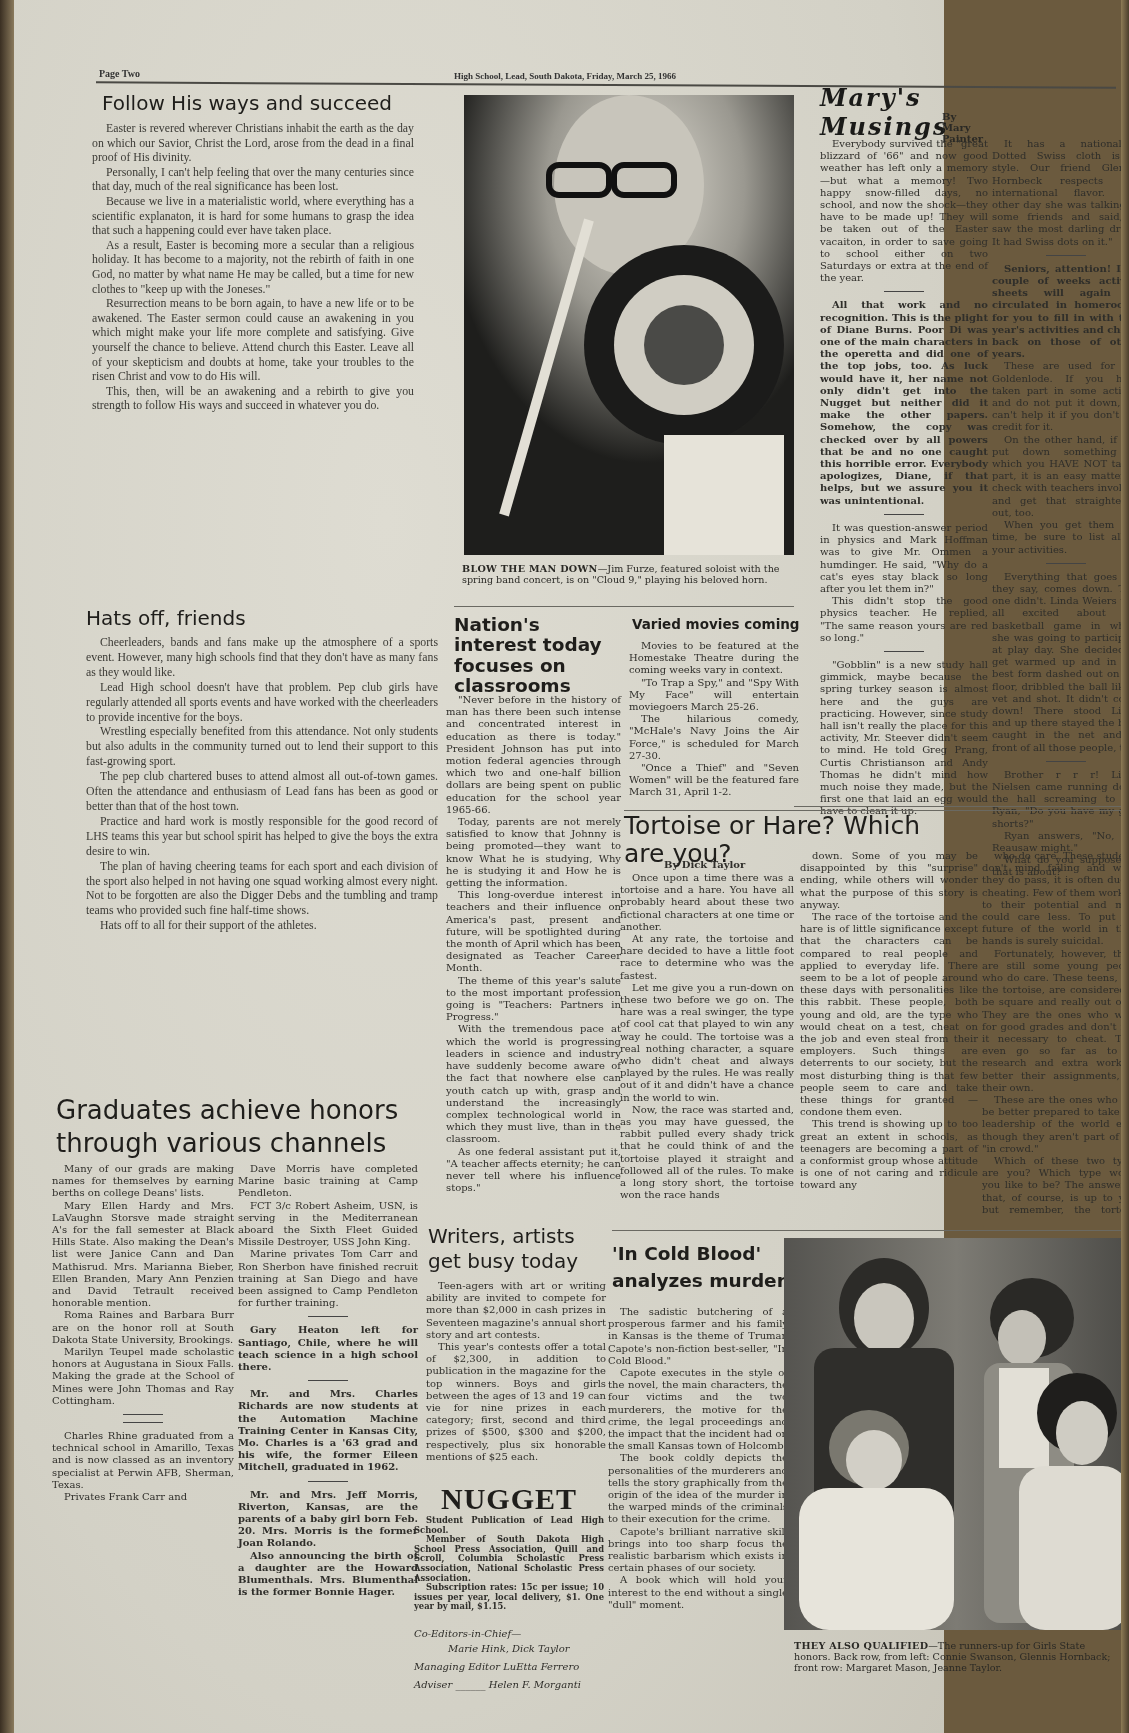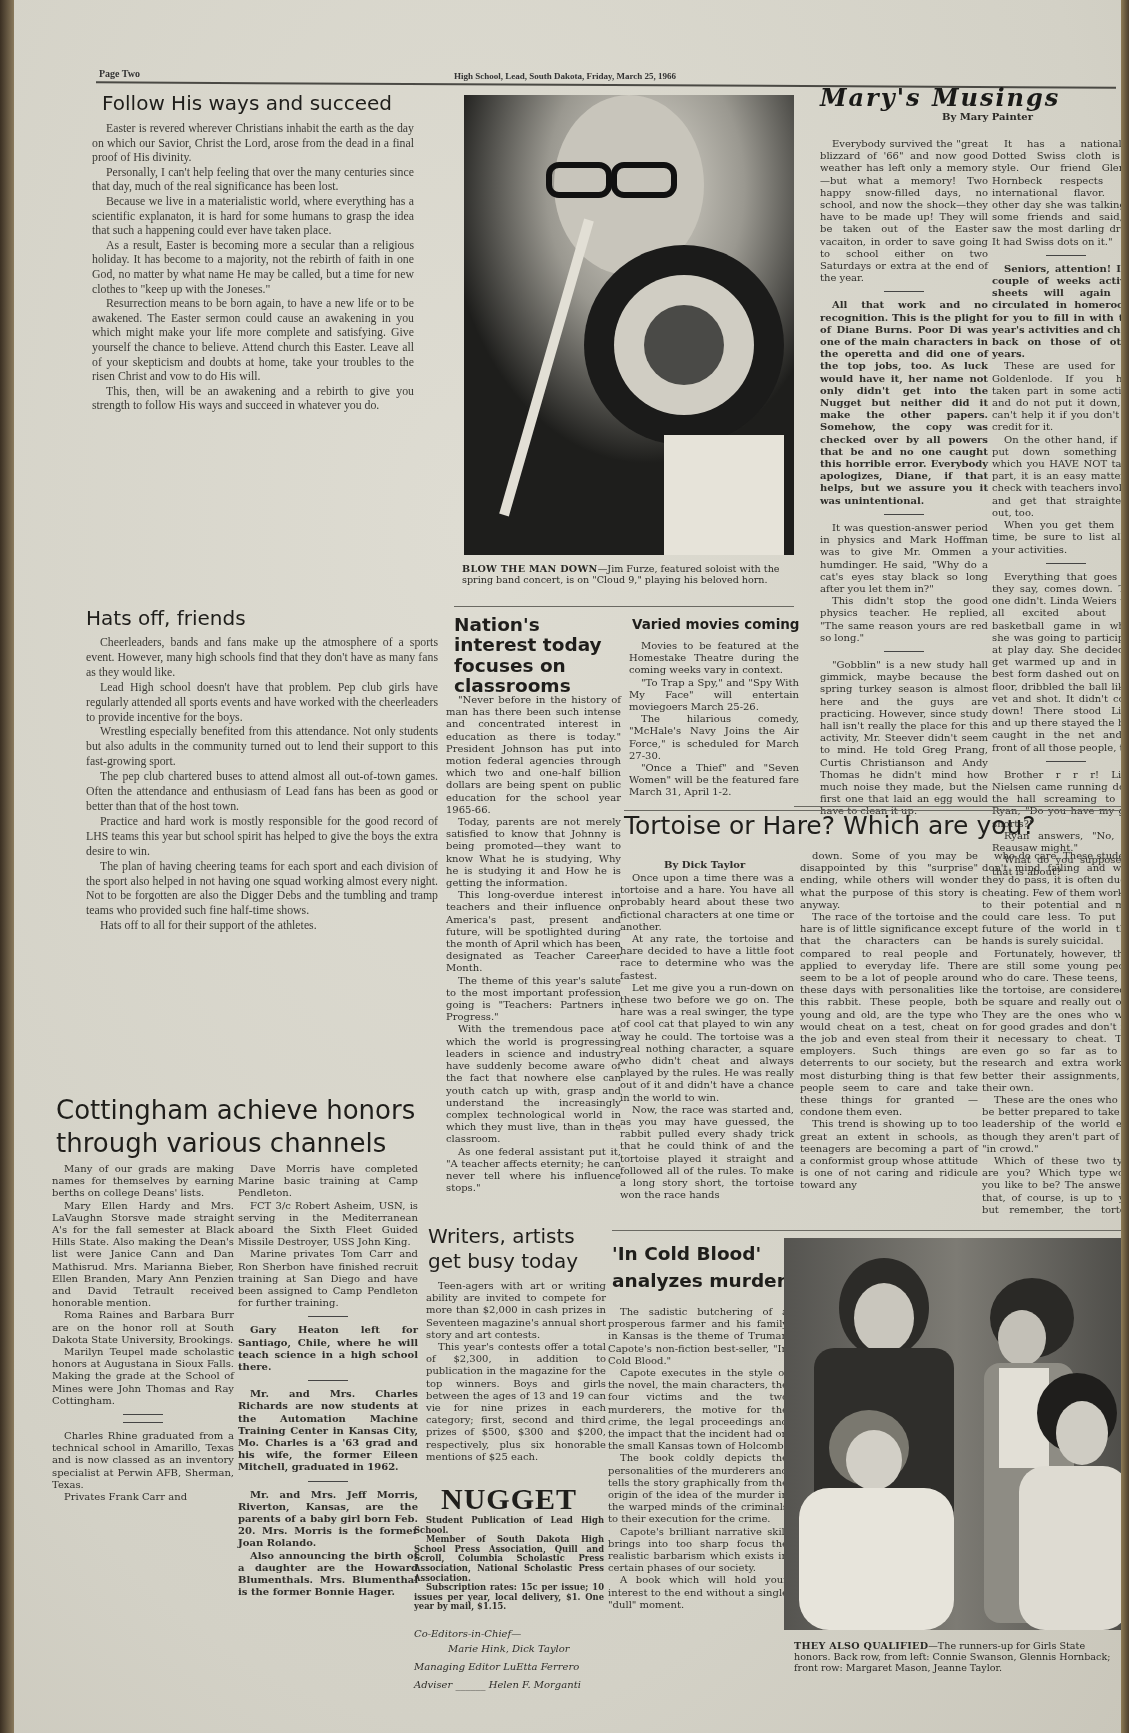--- a/index.html
+++ b/index.html
@@ -1,17 +1,17 @@
 <!DOCTYPE html>
 <html><head>
 <meta charset="utf-8">
 <style>
   html,body{margin:0;padding:0;}
   body{width:1129px;height:1733px;background:#6b5a3e;position:relative;overflow:hidden;font-family:"Liberation Serif",serif;color:#2b2a26;}
-  .page{position:absolute;left:14px;top:0;width:1115px;height:1733px;background:#d7d6cc;
+  .page{position:absolute;left:14px;top:0;width:930px;height:1733px;background:#d7d6cc;
     background-image:radial-gradient(ellipse at 40% 30%,#dedcd2 0%,#d3d1c6 70%,#c9c6ba 100%);}
   .leftedge{position:absolute;left:0;top:0;width:14px;height:1733px;background:linear-gradient(90deg,#3a2f22,#8a7a5d);}
   .rightedge{position:absolute;right:0;top:0;width:8px;height:1733px;background:linear-gradient(90deg,#8d7b55,#4c3f2c);}
   .abs{position:absolute;}
   .folio{font-family:"Liberation Serif",serif;font-weight:bold;font-size:10px;color:#333;}
   .rule{position:absolute;height:2px;background:#4a4944;}
   .thinrule{position:absolute;height:1px;background:#6a6962;}
   .head-sans{font-family:"DejaVu Sans",sans-serif;color:#1f1e1b;line-height:1.1;}
   .body{font-family:"Liberation Serif",serif;font-size:11.2px;line-height:14.3px;color:#3b3a35;text-align:justify;}
   .body p{margin:0;text-indent:14px;}
@@ -143,21 +143,21 @@
       <p>The race of the tortoise and the hare is of little significance except that the characters can be compared to real people and applied to everyday life. There seem to be a lot of people around these days with personalities like this rabbit. These people, both young and old, are the type who would cheat on a test, cheat on the job and even steal from their employers. Such things are deterrents to our society, but the most disturbing thing is that few people seem to care and take these things for granted — condone them even.</p>
       <p>This trend is showing up to too great an extent in schools, as teenagers are becoming a part of a conformist group whose attitude is one of not caring and ridicule toward any</p>
     </div>
   <div class="abs mono" id="tortoise-col3" style="left:968px;top:850px;width:158px;overflow:hidden;height:365px;">
       <p>who do care. These students don't mind failing and when they do pass, it is often due to cheating. Few of them work up to their potential and most could care less. To put the future of the world in their hands is surely suicidal.</p>
       <p>Fortunately, however, there are still some young people who do care. These teens, like the tortoise, are considered to be square and really out of it. They are the ones who work for good grades and don't find it necessary to cheat. They even go so far as to do research and extra work to better their assignments, on their own.</p>
       <p>These are the ones who will be better prepared to take the leadership of the world even though they aren't part of the "in crowd."</p>
       <p>Which of these two types are you? Which type would you like to be? The answer to that, of course, is up to you, but remember, the tortoise DID win.</p>
     </div>
 
-  <div class="abs head-sans" style="left:42px;top:1094px;width:360px;font-size:26px;line-height:33px;">Cottingham achieve honors through various channels</div>
+  <div class="abs head-sans" style="left:42px;top:1094px;width:360px;font-size:26px;line-height:33px;">Graduates achieve honors through various channels</div>
   <div class="abs mono" id="grads-col1" style="left:38px;top:1163px;width:182px;">
       <p>Many of our grads are making names for themselves by earning berths on college Deans' lists.</p>
       <p>Mary Ellen Hardy and Mrs. LaVaughn Storsve made straight A's for the fall semester at Black Hills State. Also making the Dean's list were Janice Cann and Dan Mathisrud. Mrs. Marianna Bieber, Ellen Branden, Mary Ann Penzien and David Tetrault received honorable mention.</p>
       <p>Roma Raines and Barbara Burr are on the honor roll at South Dakota State University, Brookings.</p>
       <p>Marilyn Teupel made scholastic honors at Augustana in Sioux Falls. Making the grade at the School of Mines were John Thomas and Ray Cottingham.</p>
       <div class="dash"></div>
       <div class="dash"></div>
       <p>Charles Rhine graduated from a technical school in Amarillo, Texas and is now classed as an inventory specialist at Perwin AFB, Sherman, Texas.</p>
       <p>Privates Frank Carr and</p>
     </div>

